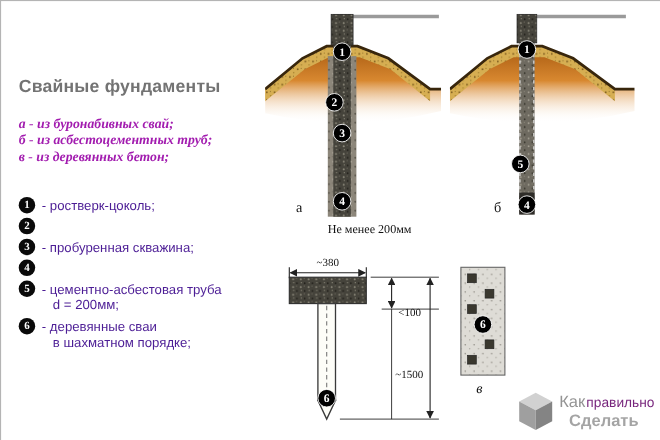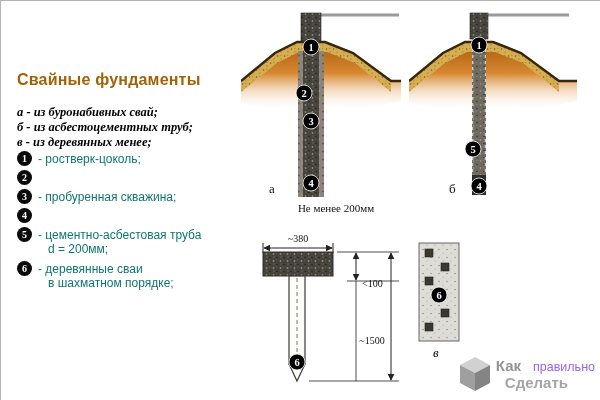--- a/index.html
+++ b/index.html
@@ -3,41 +3,41 @@
 <meta charset="utf-8">
 <style>
   html,body{margin:0;padding:0;background:#e9e9e9;}
   .page{
     position:relative;width:600px;height:400px;background:#ffffff;
     border:1px solid #b4b4b4;overflow:hidden;
     font-family:"Liberation Sans",sans-serif;color:#111;
   }
   
   .left-col{position:absolute;left:16px;top:70px;width:228px;}
-  .title{font-size:16px;font-weight:bold;margin:0 0 16px 0;letter-spacing:.2px;color:#a16207;}
+  .title{font-size:16px;font-weight:bold;margin:0 0 16px 0;letter-spacing:.2px;color:#737373;}
   .variants{font-family:"Liberation Serif",serif;font-style:italic;font-weight:bold;
-    font-size:12.5px;line-height:1.2;margin-bottom:1px;color:#000000;}
+    font-size:12.5px;line-height:1.2;margin-bottom:29px;color:#a21caf;}
   .legend{font-size:12px;}
   .legend-item{display:flex;align-items:flex-start;margin-bottom:4px;}
   .num-badge{flex:0 0 auto;width:15px;height:15px;border-radius:50%;background:#0a0a0a;
     color:#fff;font-size:10px;font-weight:bold;display:flex;align-items:center;justify-content:center;
     margin-right:6px;margin-top:0;font-family:"Liberation Serif",serif;}
-  .legend-text{white-space:pre-line;line-height:1.18;padding-top:1px;color:#0f766e;}
+  .legend-text{white-space:pre-line;line-height:1.18;padding-top:1px;color:#4c1d95;}
   
   svg.diagram{position:absolute;}
   svg text{font-family:"Liberation Serif",serif;fill:#111;}
   text.dlabel{font-size:13px;}
   text.note{font-size:11px;}
   text.dim{font-size:10px;}
   .marker-num{font-size:10.5px;font-weight:bold;fill:#fff;text-anchor:middle;}
   
   .watermark{position:absolute;right:6px;bottom:8px;display:flex;align-items:center;opacity:.95;}
   .wm-text{margin-left:4px;line-height:1.02;}
-  .wm1{font-size:15px;font-weight:bold;color:#8f8f8f;}
-  .wm2{font-size:12.5px;color:#8b5cf6;margin-left:12px;}
+  .wm1{font-size:15px;font-weight:normal;color:#8f8f8f;}
+  .wm2{font-size:12.5px;color:#701a75;margin-left:1px;}
   .wm3{font-size:15px;font-weight:bold;color:#a0a0a0;margin-left:9px;}
 </style>
 </head>
 <body>
 
 <div class="page">
 
   <svg width="0" height="0" style="position:absolute" aria-hidden="true">
     <defs>
       <pattern id="conc" width="7" height="7" patternUnits="userSpaceOnUse">
@@ -79,21 +79,21 @@
         <path d="M0,0 L10,5 L0,10 z" fill="#222"></path>
       </marker>
     </defs>
   </svg>
 
   <div class="left-col">
     <h1 class="title">Свайные фундаменты</h1>
     <div class="variants">
       <div>а - из буронабивных свай;</div>
       <div>б - из асбестоцементных труб;</div>
-      <div>в - из деревянных менее;</div>
+      <div>в - из деревянных бетон;</div>
     </div>
     <div class="legend">
       <div class="legend-item">
         <span class="num-badge">1</span>
         <span class="legend-text">- ростверк-цоколь;</span>
       </div>
       <div class="legend-item">
         <span class="num-badge">2</span>
       </div>
       <div class="legend-item">

